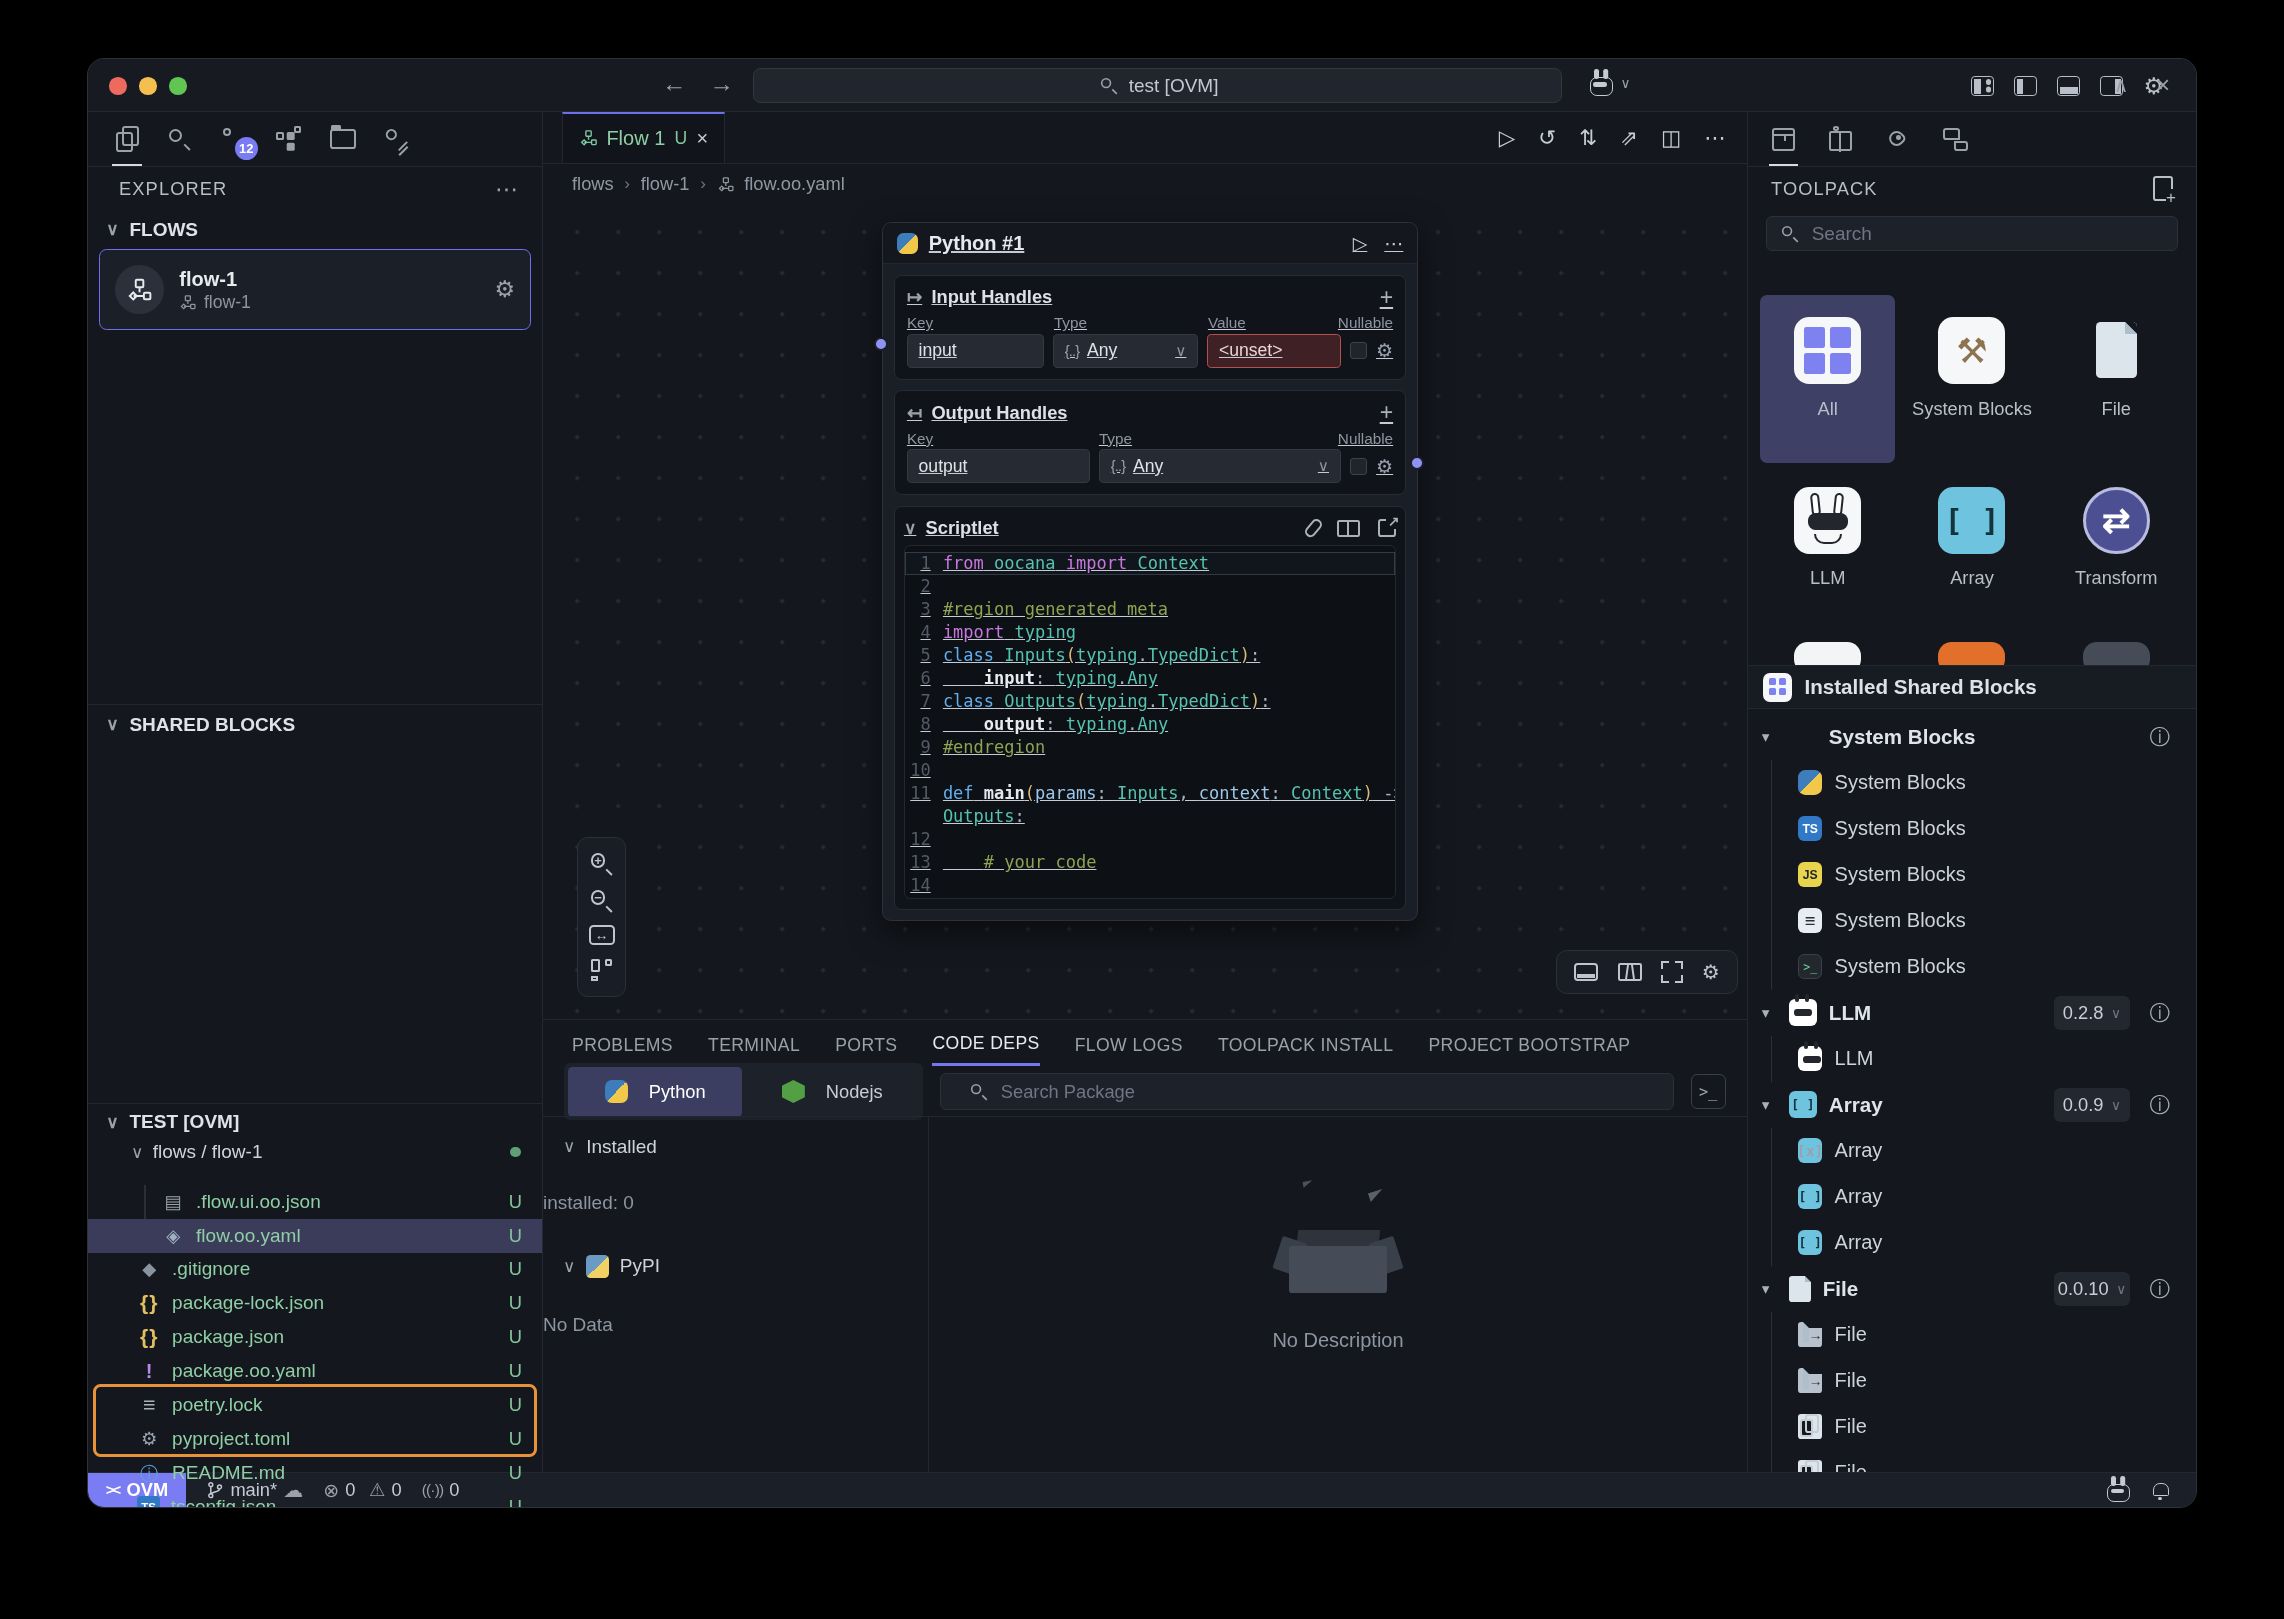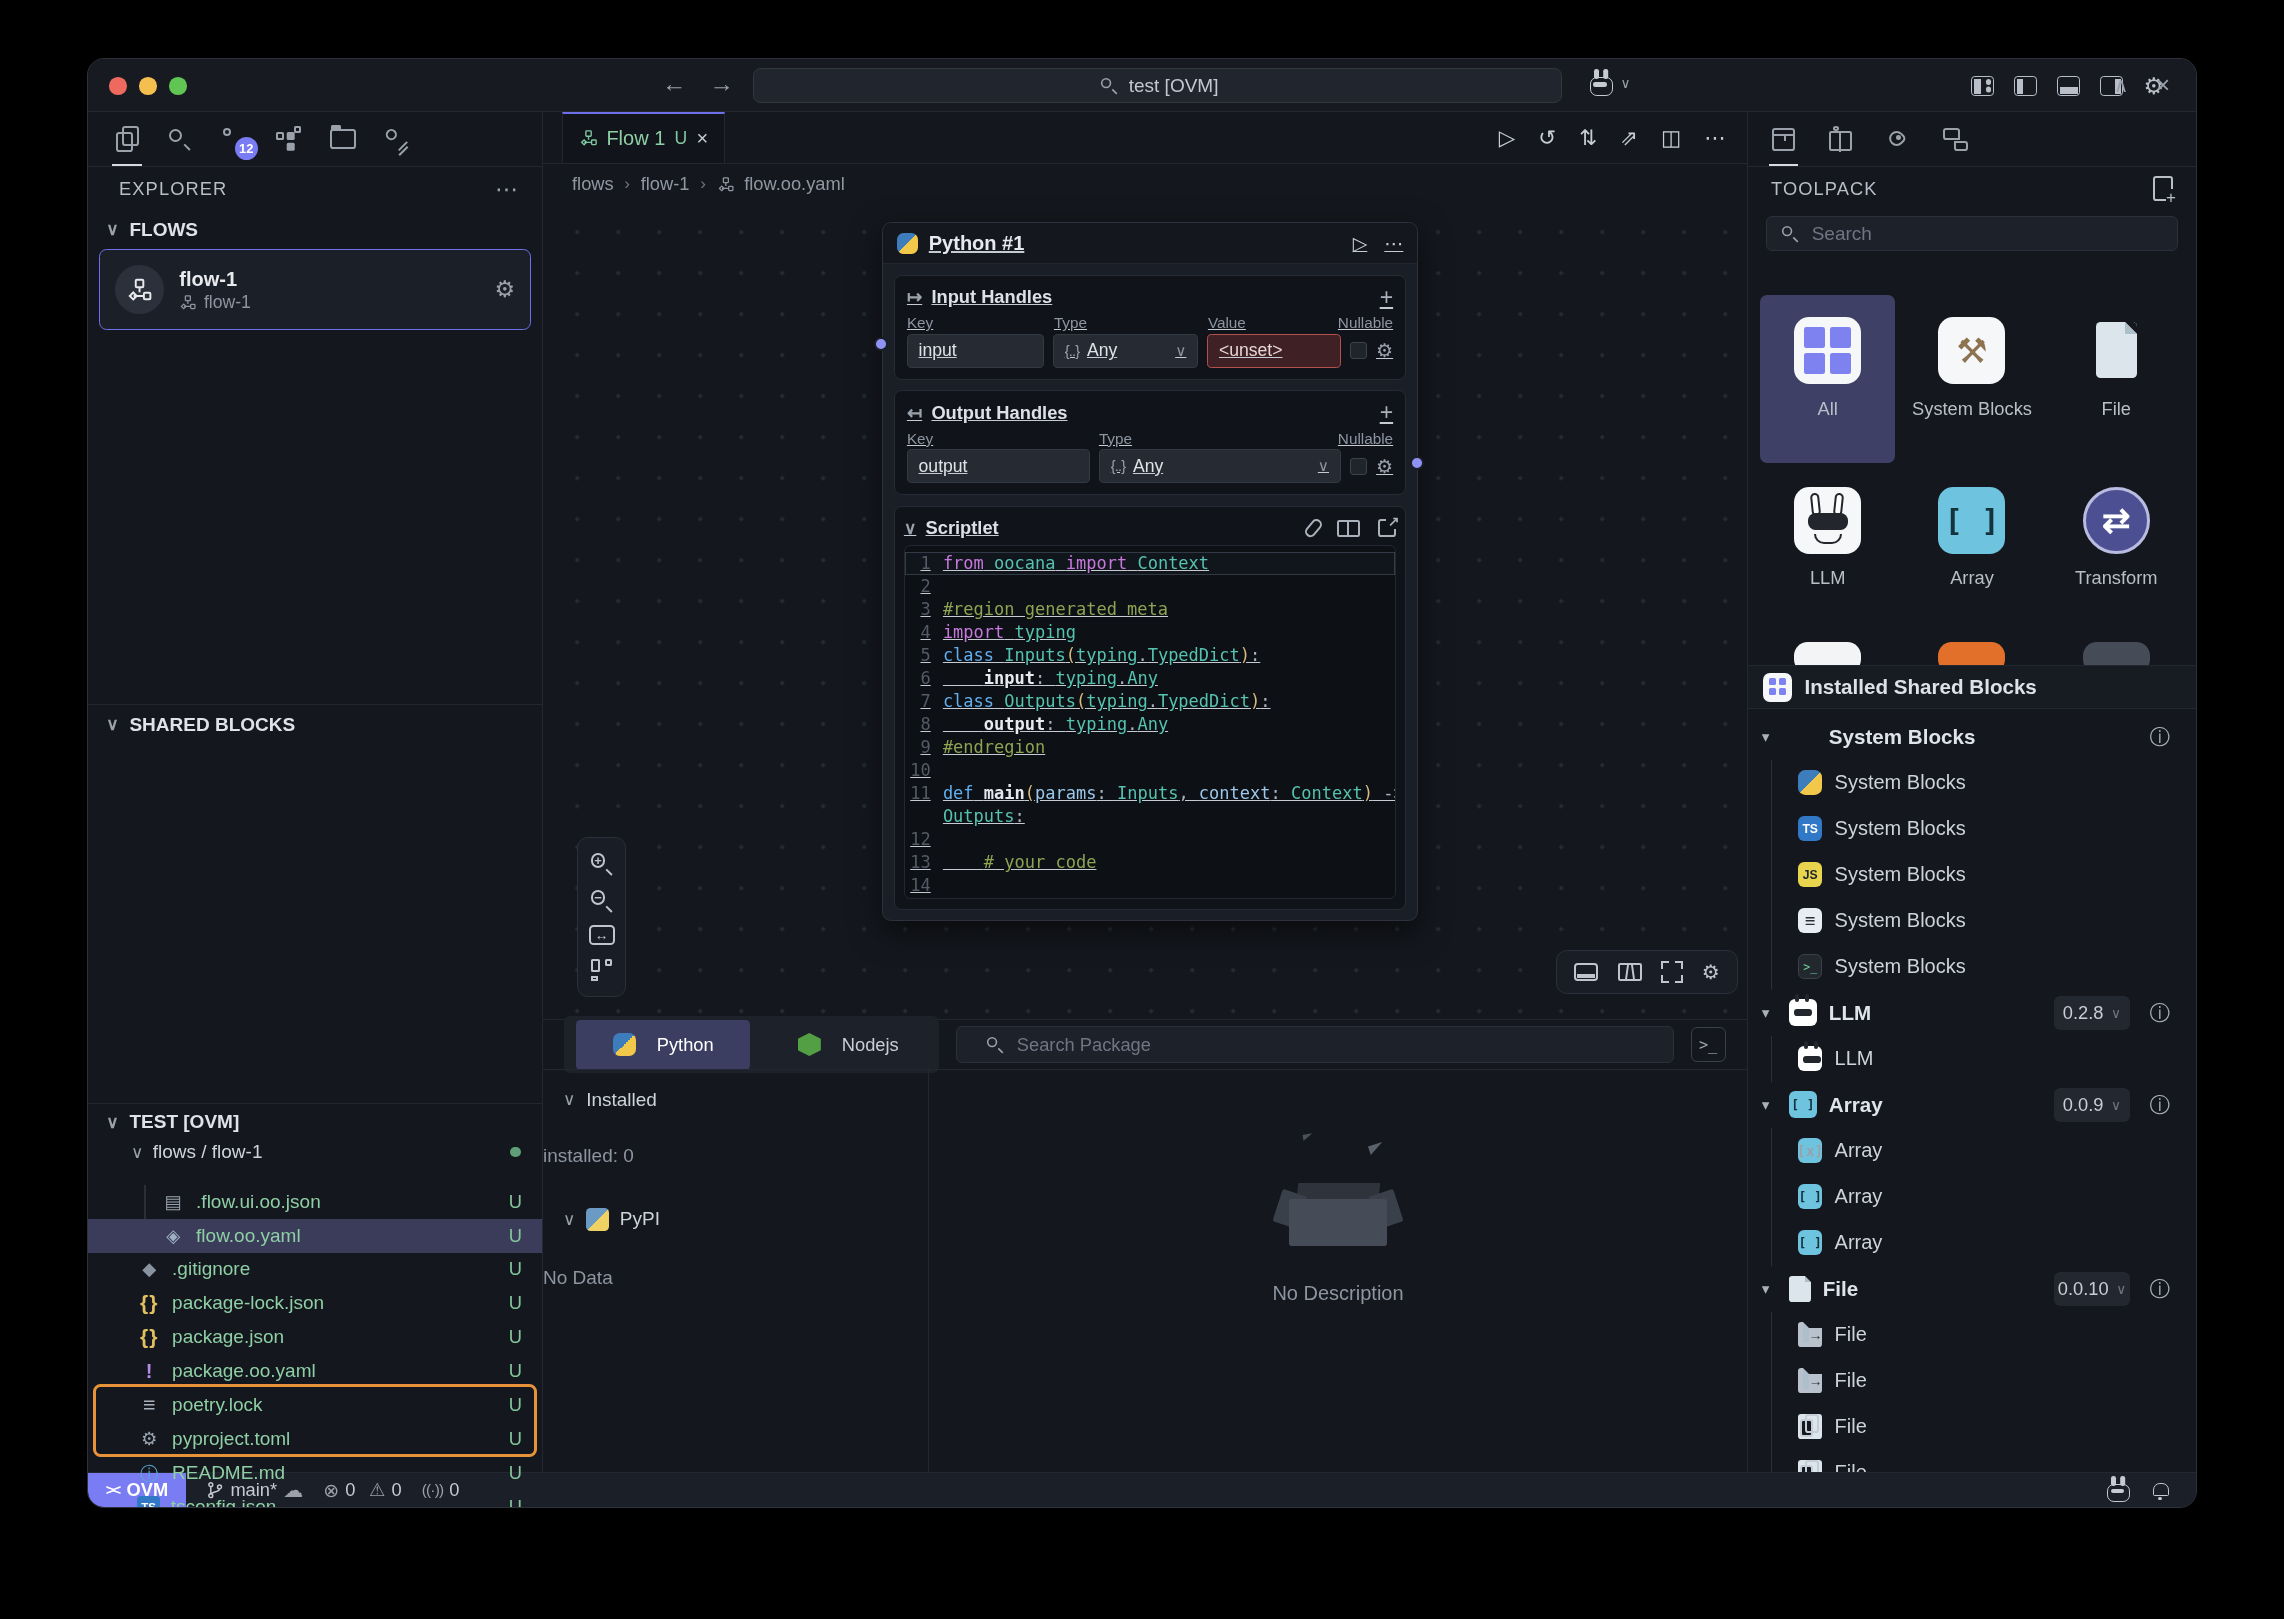--- a/index.html
+++ b/index.html
@@ -128,21 +128,21 @@
   .cc-right{position:absolute;right:9.2px;top:746px;height:44px;width:182px;background:#191d25;border:0.8px solid #2b303a;border-radius:10.7px;display:flex;align-items:center;justify-content:space-around;padding:0 7.6px;}
 
   
   .bpanel{height:453px;border-top:0.8px solid #23272f;display:flex;flex-direction:column;flex:none;background:#14171d;}
   .bp-tabs{height:47px;display:flex;align-items:center;gap:35px;padding-left:29px;position:relative;flex:none;}
   .bp-tab{color:#9aa1ab;font-size:17.6px;letter-spacing:0.4px;padding:12.2px 0 9.2px;}
   .bp-tab.active{color:#e8eaee;border-bottom:3.1px solid #7578ea;}
   .bp-winicons{position:absolute;right:26px;display:flex;gap:27.5px;font-size:20px;color:#c0c5cd;}
   .bp-toolbar{height:49px;display:flex;align-items:center;padding:0 21.4px;gap:17px;flex:none;}
   .seg{display:flex;background:#1d212a;border-radius:6.1px;padding:3.8px;gap:3.1px;}
-  .seg-btn{width:174px;height:50px;border-radius:4.6px;display:flex;align-items:center;justify-content:center;gap:21px;color:#c9ced6;font-size:18.3px;margin-left:8px;}
+  .seg-btn{width:174px;height:50px;border-radius:4.6px;display:flex;align-items:center;justify-content:center;gap:21px;color:#c9ced6;font-size:18.3px;}
   .seg-btn.active{background:#3b3e60;color:#fff;}
   .spkg{flex:1;height:37px;background:#1d212a;border:0.8px solid #2b303a;border-radius:6.1px;display:flex;align-items:center;gap:10.7px;padding-left:26px;color:#6e7683;font-size:18.3px;}
   .termbtn{width:35px;height:35px;border:1.5px solid #39404b;border-radius:6.1px;display:flex;align-items:center;justify-content:center;color:#9aa2ae;font-family:"DejaVu Sans Mono",monospace;font-size:15.3px;flex:none;}
   .bp-content{flex:1;display:flex;border-top:0.8px solid #23272f;min-height:0;}
   .bp-left{width:386px;border-right:0.8px solid #23272f;flex:none;padding-top:12.2px;}
   .group-row{display:flex;align-items:center;gap:10.7px;padding-left:20px;color:#ced3da;font-size:19px;height:35px;}
   .muted-center{text-align:left;color:#8d95a1;font-size:19px;}
   .bp-right{flex:1;position:relative;}
   .illo{position:absolute;left:50%;top:69px;transform:translateX(-50%);width:168px;height:122px;}
   .box-front{position:absolute;left:35px;top:60px;width:98px;height:47px;background:#454c58;border-radius:3.1px;}
@@ -695,20 +695,36 @@
             <span class="gicon ic-fullscreen" style="color:#c0c5cd;font-size:20px;">
               <i></i>
             </span>
             <span class="gicon ic-settings" style="color:#c0c5cd;font-size:20px;">
               <i></i>
             </span>
           </div>
       </div>
 
       <div class="bpanel">
+        <div class="bp-tabs">
+
+            <span class="bp-tab">PROBLEMS</span>
+
+            <span class="bp-tab">TERMINAL</span>
+
+            <span class="bp-tab">PORTS</span>
+
+            <span class="bp-tab active">CODE DEPS</span>
+
+            <span class="bp-tab">FLOW LOGS</span>
+
+            <span class="bp-tab">TOOLPACK INSTALL</span>
+
+            <span class="bp-tab">PROJECT BOOTSTRAP</span>
+          </div>
         <div class="bp-winicons" style="top:12.2px;">
           <span class="gicon ic-collapse"></span>
           <span class="gicon ic-close"></span>
         </div>
         <div class="bp-toolbar">
           <div class="seg">
 
               <span class="seg-btn active">
                 <span class="gicon bi ic-python" style="width:23px;height:23px;"></span>
                 <span>Python</span>

